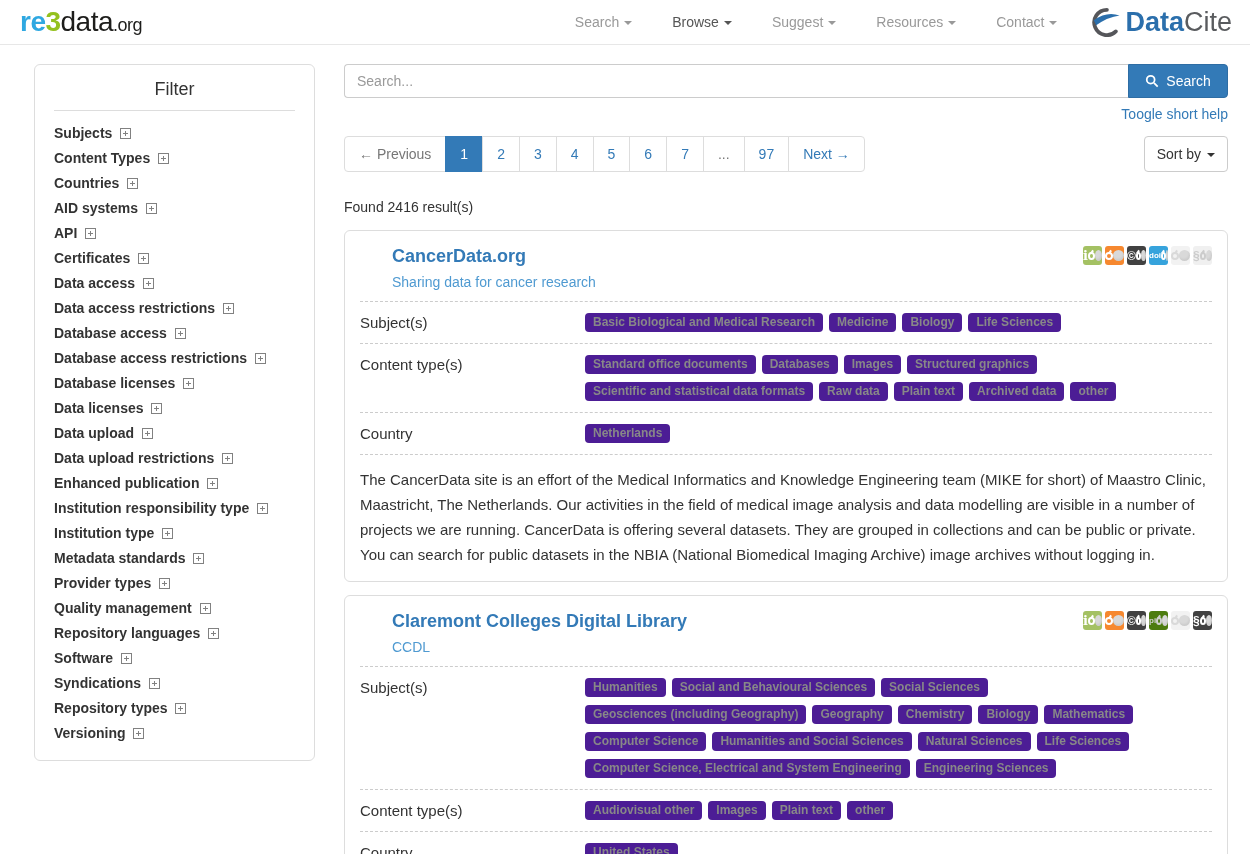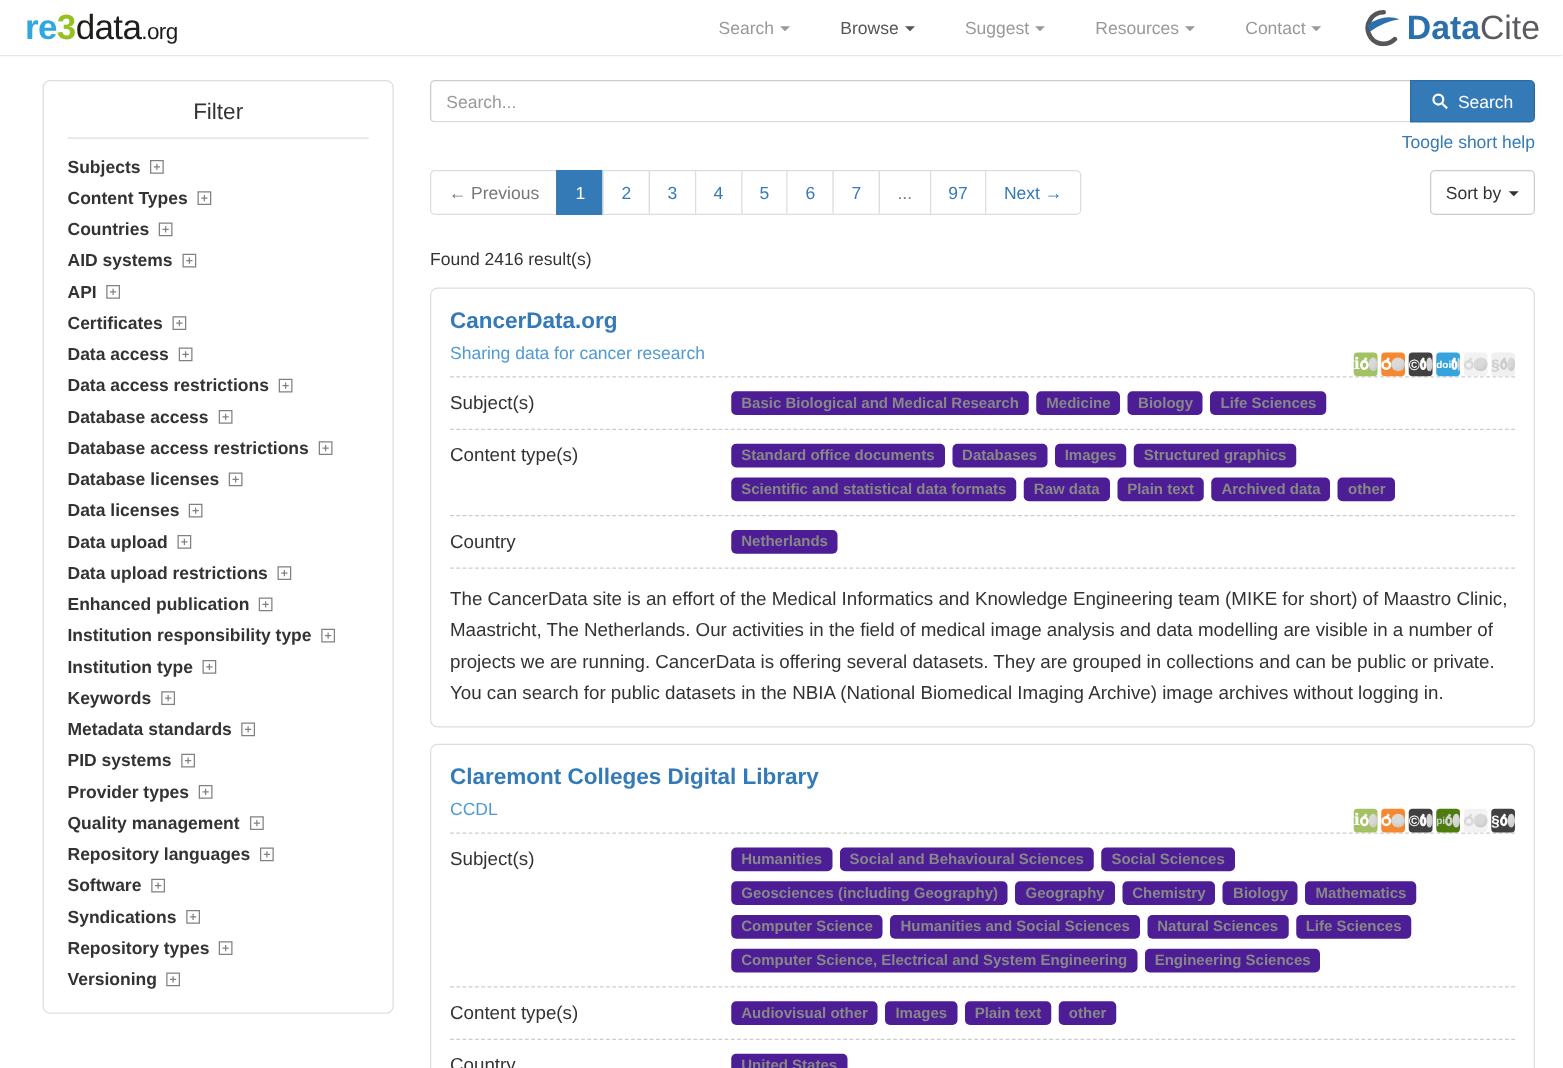--- a/index.html
+++ b/index.html
@@ -49,21 +49,21 @@
   .page-item:first-child { border-radius:4px 0 0 4px; margin-left:0; }
   .page-item:last-child { border-radius:0 4px 4px 0; }
   .page-item.active { background:#337ab7; border-color:#337ab7; color:#fff; }
   .page-item.prev, .page-item.ellipsis { color:#777; }
   .sort-btn { padding:8px 12px; border:1px solid #ccc; border-radius:4px; background:#fff; font-size:14px; color:#333; font-family:inherit; display:flex; align-items:center; gap:6px; cursor:pointer; line-height:18px; }
 
   .found { font-size:14px; margin:27px 0 15px; }
 
   
   .card { border:1px solid #ddd; border-radius:6px; padding:10px 15px 1px; margin-bottom:13px; background:#fff; }
-  .card-head { display:flex; justify-content:space-between; align-items:flex-end; }
+  .card-head { display:flex; justify-content:space-between; align-items:flex-start;margin-left:32px; }
   .card-title { font-size:18px; font-weight:bold; color:#337ab7; margin:5px 0 0; cursor:pointer; }
   .card-sub { font-size:14px; color:#4f9ad1; margin:7px 0 11px; cursor:pointer; }
   .badges { display:flex; gap:3px; margin-top:5px; flex-shrink:0; }
   .badge { width:19px; height:19px; border-radius:3px; display:flex; align-items:center; justify-content:center; font-size:12px; font-weight:bold; cursor:pointer; line-height:1; }
   .badge-text-sm { font-size:8px; font-weight:bold; letter-spacing:0; }
   .badge-serif { font-family:"DejaVu Serif", serif; font-size:13px; }
   .oa-ring { display:inline-block; width:8px; height:8px; border:2px solid currentColor; border-radius:50%; position:relative; }
   .oa-ring::after { content:""; position:absolute; top:-4px; right:0px; width:2px; height:4px; background:currentColor; transform:rotate(35deg); }
   .globe-dot { display:inline-block; width:11px; height:11px; border-radius:50%; background:#d9d9d9; box-shadow:inset -1px -2px 2px rgba(0,0,0,0.06); }
 
@@ -162,27 +162,21 @@
         <div class="filter-item">
     <span>Enhanced publication </span><span class="expand-icon"></span>
   </div>
         <div class="filter-item">
     <span>Institution responsibility type </span><span class="expand-icon"></span>
   </div>
         <div class="filter-item">
     <span>Institution type </span><span class="expand-icon"></span>
   </div>
         <div class="filter-item">
-    <span>Keywords </span><span class="expand-icon"></span>
-  </div>
-        <div class="filter-item">
     <span>Metadata standards </span><span class="expand-icon"></span>
-  </div>
-        <div class="filter-item">
-    <span>PID systems </span><span class="expand-icon"></span>
   </div>
         <div class="filter-item">
     <span>Provider types </span><span class="expand-icon"></span>
   </div>
         <div class="filter-item">
     <span>Quality management </span><span class="expand-icon"></span>
   </div>
         <div class="filter-item">
     <span>Repository languages </span><span class="expand-icon"></span>
   </div>

